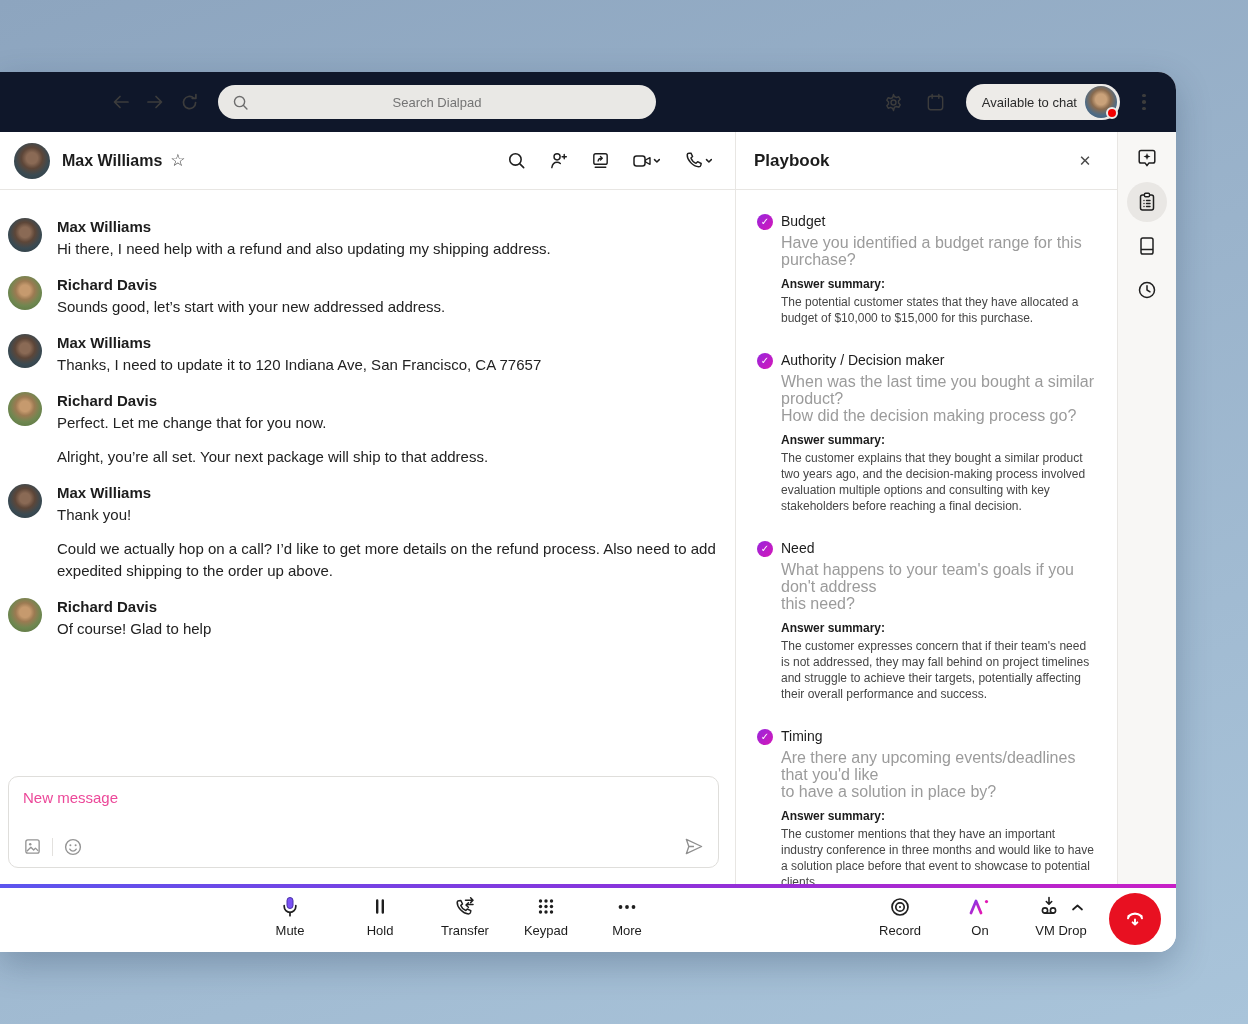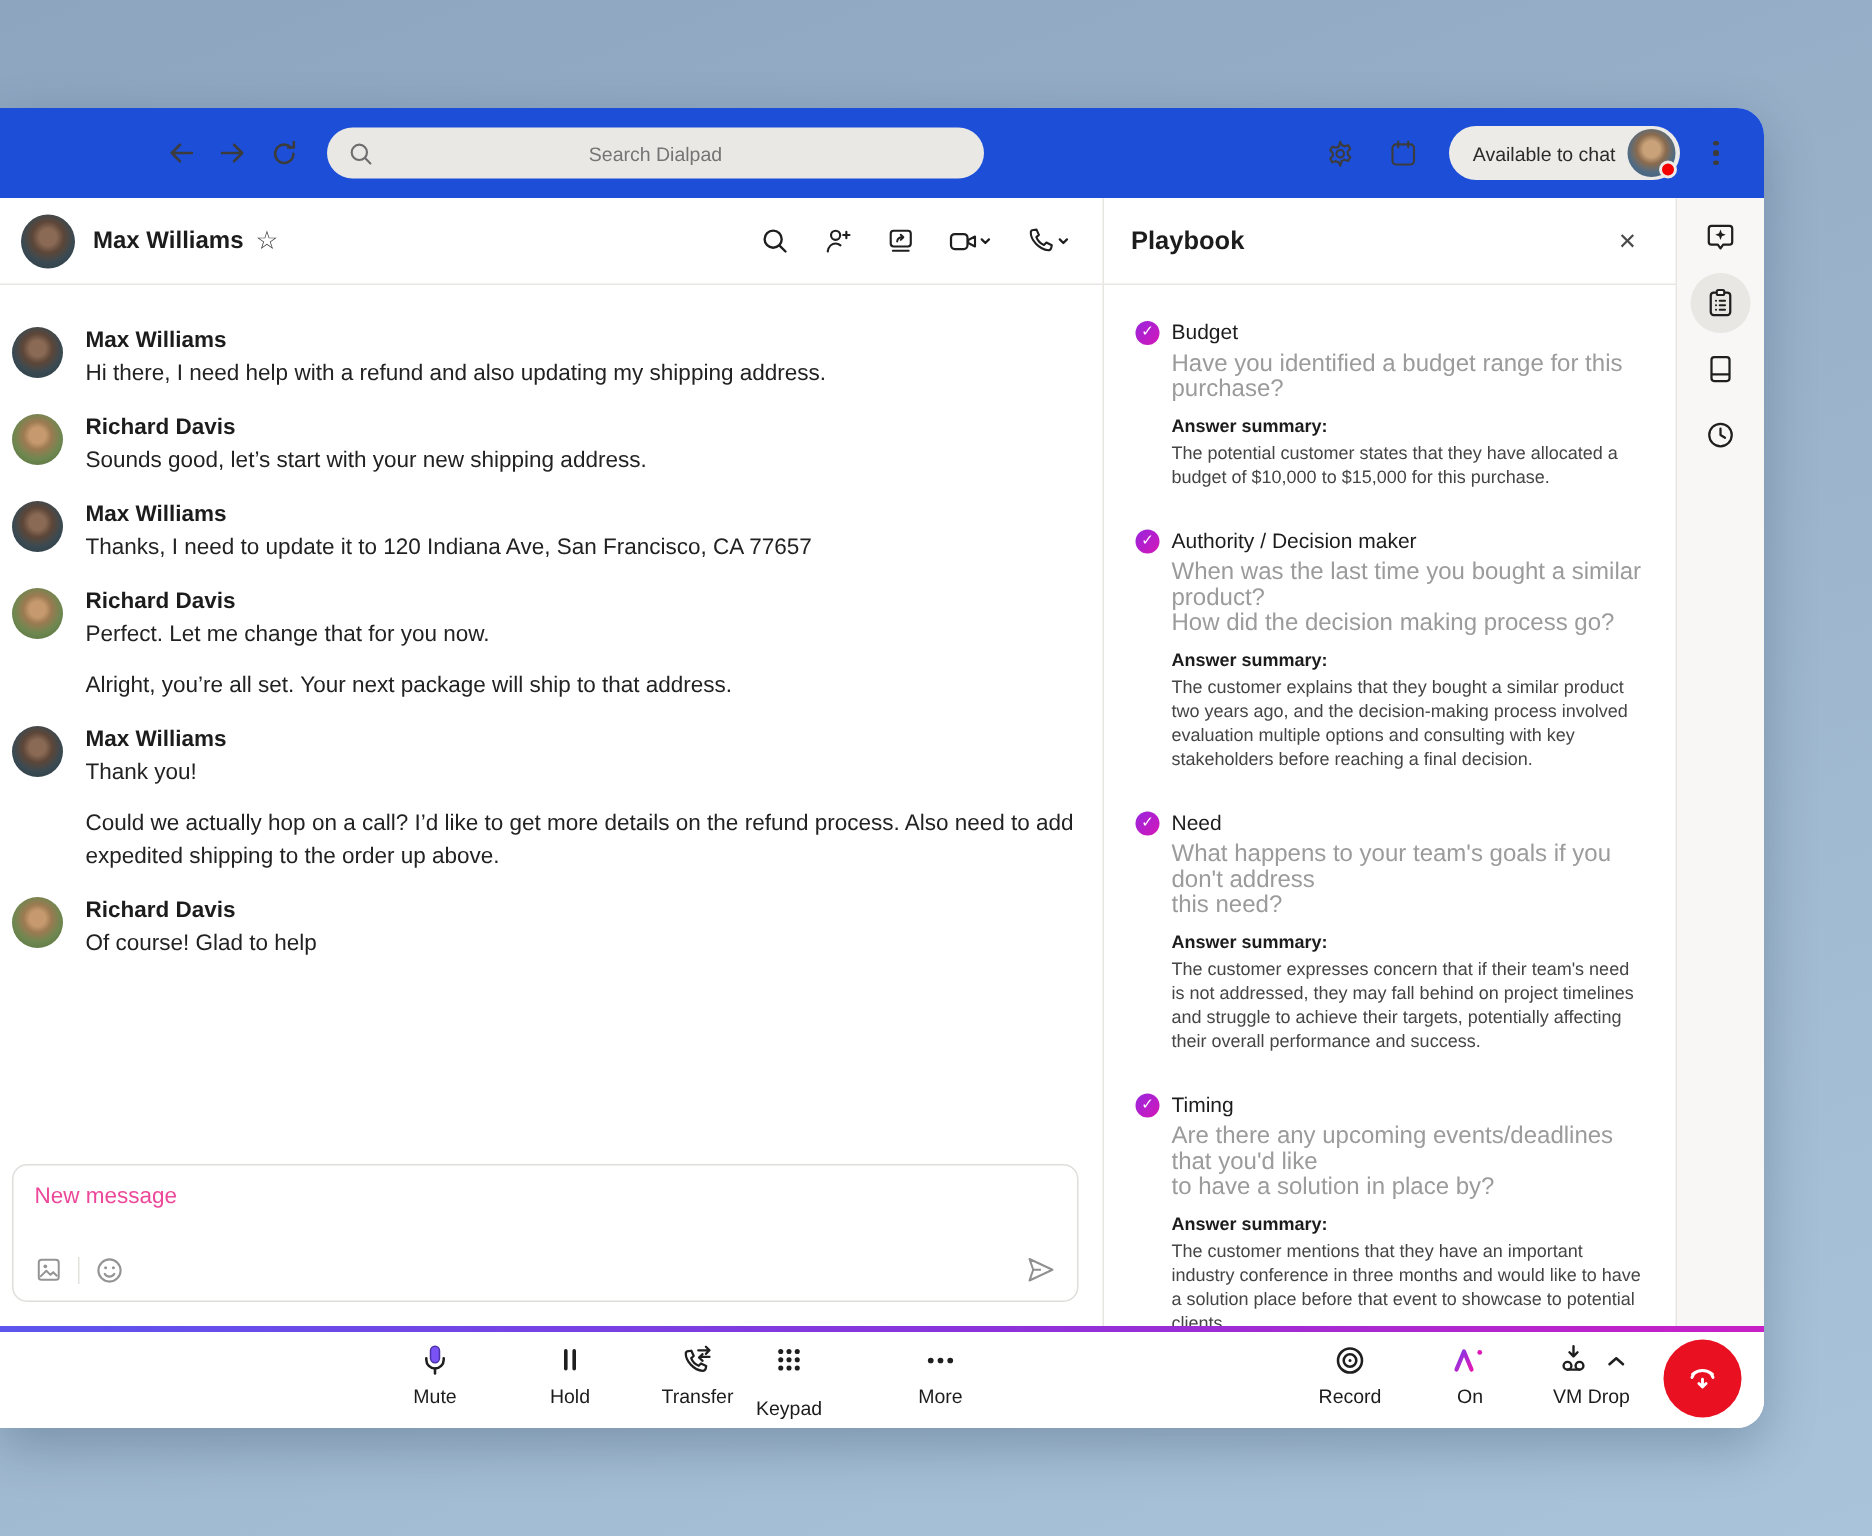--- a/index.html
+++ b/index.html
@@ -9,21 +9,21 @@
     --end-red:#e81021; --dot-red:#f40000;
   }
   *{box-sizing:border-box;margin:0;padding:0;font-family:"Liberation Sans","DejaVu Sans",sans-serif;}
   html,body{width:1248px;height:1024px;overflow:hidden;}
   body{background:linear-gradient(160deg,#8da5bf 0%,#9ab3cb 45%,#a9c4da 100%);position:relative;}
 
   .window{position:absolute;left:0;top:72px;width:1176px;height:880px;background:#fff;
     border-radius:0 18px 18px 0;overflow:hidden;box-shadow:0 12px 34px rgba(25,45,75,.28);}
 
   
-  .toolbar{height:60px;background:#1d4ed8;display:flex;align-items:center;position:relative;}
+  .toolbar{height:60px;background:#0f172a;display:flex;align-items:center;position:relative;}
   .nav-btn{width:34px;height:34px;display:flex;align-items:center;justify-content:center;
     color:#3c3c3c;font-size:20px;cursor:pointer;border-radius:8px;}
   .nav-back{margin-left:104px;}
   .search-pill{margin-left:12px;width:438px;height:34px;background:#e9e8e5;border-radius:17px;
     display:flex;align-items:center;padding:0 14px;position:relative;}
   .search-pill .ph{position:absolute;left:0;right:0;text-align:center;color:#747474;font-size:13px;}
   .tb-right{position:absolute;right:14px;display:flex;align-items:center;gap:6px;}
   .icon-btn{width:36px;height:36px;display:flex;align-items:center;justify-content:center;border-radius:8px;cursor:pointer;}
   .status-pill{height:36px;background:#edebe8;border-radius:18px;display:flex;align-items:center;
     padding:0 3px 0 16px;gap:8px;margin-left:6px;}
@@ -208,21 +208,21 @@
           <span class="avatar msg-av av-max"></span>
           <div class="msg-body">
             <div class="msg-sender">Max Williams</div>
             <div class="msg-text">Hi there, I need help with a refund and also updating my shipping address.</div>
           </div>
         </div>
         <div class="msg-group">
           <span class="avatar msg-av av-richard"></span>
           <div class="msg-body">
             <div class="msg-sender">Richard Davis</div>
-            <div class="msg-text">Sounds good, let’s start with your new shipping address.</div>
+            <div class="msg-text">Sounds good, let’s start with your new addressed address.</div>
           </div>
         </div>
         <div class="msg-group">
           <span class="avatar msg-av av-max"></span>
           <div class="msg-body">
             <div class="msg-sender">Max Williams</div>
             <div class="msg-text">Thanks, I need to update it to 120 Indiana Ave, San Francisco, CA 77657</div>
           </div>
         </div>
         <div class="msg-group">
@@ -386,21 +386,21 @@
       <span class="ic">
         <svg width="26" height="26" viewBox="0 0 26 26">
           <path d="M5.2 8c-.3 5.2 5.4 11.5 11.3 11.9 1 0 1.8-.6 2-1.5l.3-1.7-3.5-1.7-1.5 1.5c-2.2-.9-4.2-2.9-5-5.1l1.7-1.4-1.6-3.5-2 .2c-.9.1-1.6.7-1.7 1.3Z" stroke="#1f1f1f" stroke-width="1.5" fill="none" stroke-linejoin="round"></path>
           <path d="M13.5 6.2h7.3M18.6 3.8l2.4 2.4-2.4 2.4" stroke="#1f1f1f" stroke-width="1.5" fill="none" stroke-linecap="round" stroke-linejoin="round"></path>
           <path d="M21 10.6h-6.3M16.4 8.8 14 11l2.4 2.2" stroke="#1f1f1f" stroke-width="1.5" fill="none" stroke-linecap="round" stroke-linejoin="round"></path>
         </svg>
       </span>
       <span class="lbl">Transfer</span>
     </div>
 
-    <div class="cb-btn" style="left:486px;width:80px;justify-content:space-between;">
+    <div class="cb-btn" style="left:506px;width:80px;">
       <span class="ic">
         <svg width="24" height="24" viewBox="0 0 24 24">
           <g fill="#1f1f1f">
             <circle cx="6.5" cy="6" r="1.7"></circle>
               <circle cx="12" cy="6" r="1.7"></circle>
               <circle cx="17.5" cy="6" r="1.7"></circle>
             <circle cx="6.5" cy="11.5" r="1.7"></circle>
               <circle cx="12" cy="11.5" r="1.7"></circle>
               <circle cx="17.5" cy="11.5" r="1.7"></circle>
             <circle cx="6.5" cy="17" r="1.7"></circle>

